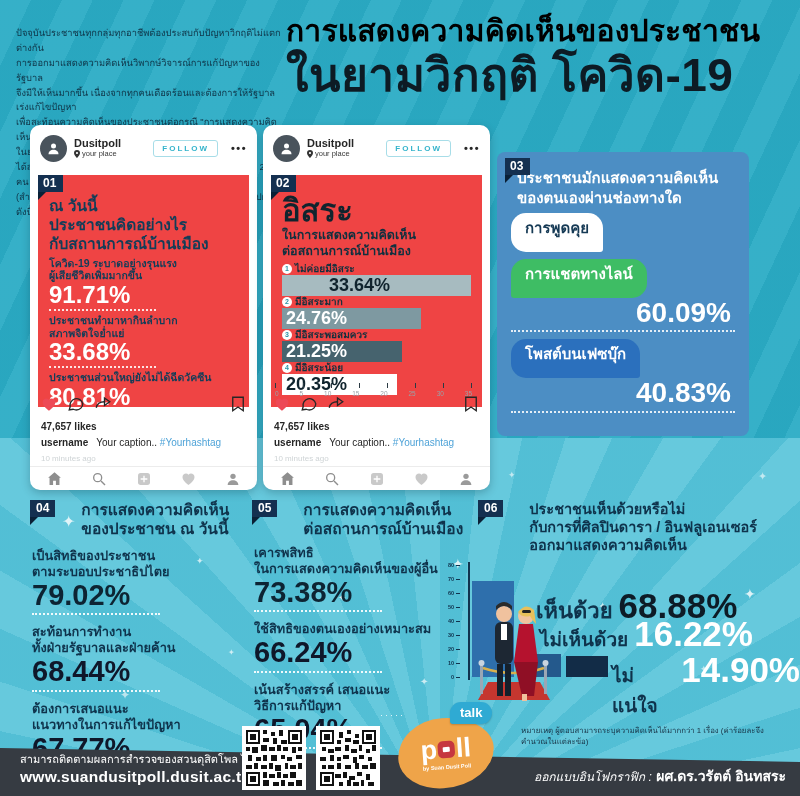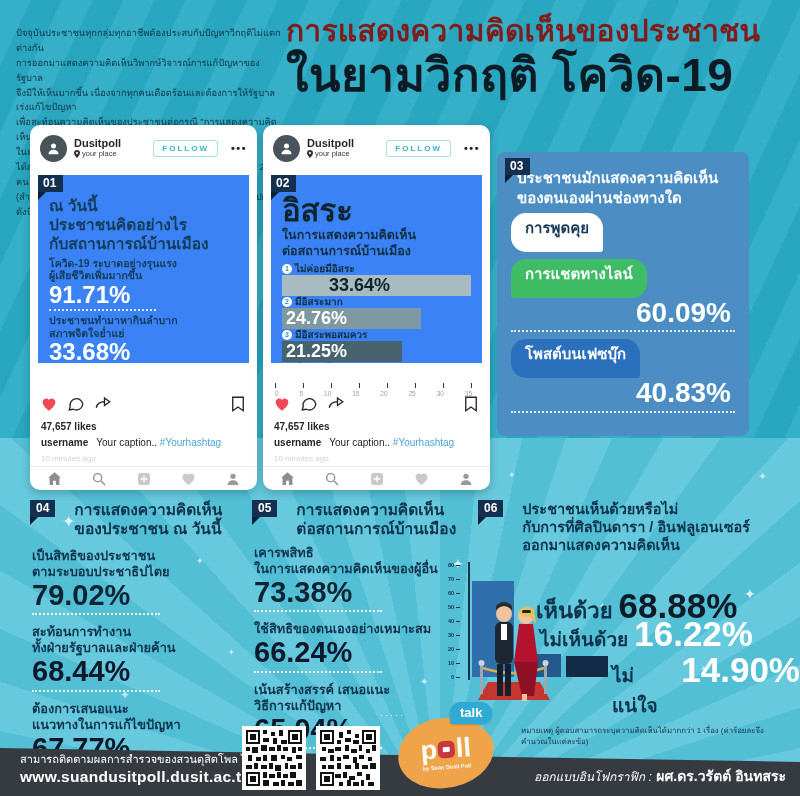--- a/index.html
+++ b/index.html
@@ -7,34 +7,34 @@
   .stage{position:relative;width:800px;height:796px;background:#2BACC5;overflow:hidden;}
   .topstripes{position:absolute;left:0;top:0;width:800px;height:445px;
     background:repeating-linear-gradient(115deg,rgba(255,255,255,.05) 0 28px,rgba(0,40,60,.04) 28px 56px);}
   .lower{position:absolute;left:0;top:438px;width:800px;height:358px;background:#55C3D9;}
   .rays{position:absolute;inset:0;background:repeating-conic-gradient(from -90deg at 55% 108%,rgba(255,255,255,.10) 0deg 6deg,rgba(0,60,90,.03) 6deg 12deg);}
   .sparkle{position:absolute;color:#fff;pointer-events:none;}
 
   
   .intro{position:absolute;left:16px;top:26px;width:268px;font-size:9.3px;line-height:1.6;color:#0f3447;font-weight:500;white-space:pre-line;}
   .title{position:absolute;left:286px;top:12px;width:506px;}
-  .title .l1{font-size:30px;font-weight:800;color:#7f1d1d;line-height:1.25;letter-spacing:.2px;}
+  .title .l1{font-size:30px;font-weight:800;color:#000000;line-height:1.25;letter-spacing:.2px;}
   .title .l2{font-size:46px;font-weight:800;color:#0d1b24;line-height:1.1;letter-spacing:.5px;}
 
   
   .igcard{position:absolute;top:125px;width:227px;height:365px;background:#fff;border-radius:10px;box-shadow:0 3px 8px rgba(0,30,45,.25);}
   .c1{left:30px;} .c2{left:263px;}
   .ighead{height:46px;display:flex;align-items:center;padding:0 10px;gap:7px;}
   .avatar{width:27px;height:27px;border-radius:50%;background:#49535c;flex:0 0 auto;display:flex;align-items:center;justify-content:center;}
   .igid{line-height:1.15;}
   .igname{font-size:11px;font-weight:700;color:#262626;}
   .igplace{font-size:7.5px;color:#3a3a3a;display:flex;align-items:center;gap:2px;}
   .followbtn{margin-left:auto;border:1.5px solid #a7dde8;color:#35b4cc;font-size:8px;font-weight:700;letter-spacing:2px;padding:3px 8px;border-radius:3px;background:#fff;}
   .dots{color:#262626;font-size:11px;font-weight:700;letter-spacing:1.5px;margin-left:6px;}
-  .igbox{position:absolute;left:8px;top:50px;width:211px;height:188px;background:#3b82f6;padding:6px 9px 0 9px;overflow:hidden;}
+  .igbox{position:absolute;left:8px;top:50px;width:211px;height:232px;background:#ef4444;padding:6px 9px 0 9px;overflow:hidden;}
   .nbadge{position:absolute;left:0;top:0;background:#143050;color:#fff;font-weight:800;font-size:12px;padding:1px 7px 2px 5px;z-index:3;}
   .nbadge::after{content:'';position:absolute;top:100%;left:0;border:4px solid transparent;border-top-color:#0a2036;border-left-color:#0a2036;}
   .c1title{margin:16px 0 3px 2px;font-size:15.5px;font-weight:800;color:#123d58;line-height:1.22;white-space:pre-line;}
   .stat1{margin-left:2px;}
   .stat1 .lab{font-size:10.5px;font-weight:700;color:#123d58;line-height:1.2;white-space:pre-line;}
   .stat1 .val{display:inline-block;font-size:24px;font-weight:800;color:#ffffff;line-height:1.05;border-bottom:2px dotted rgba(255,255,255,.85);padding:0 26px 2px 0;}
 
   .c2big{margin:14px 0 0 2px;font-size:31px;font-weight:800;color:#10242e;line-height:1;}
   .c2sub{margin:2px 0 4px 2px;font-size:12.5px;font-weight:800;color:#10303f;line-height:1.25;white-space:pre-line;}
   .c2item{margin-left:2px;}
@@ -67,21 +67,21 @@
   .bubble.white{background:#fff;color:#163a55;border-bottom-right-radius:3px;}
   .bubble.green{background:#3EBD64;color:#fff;border-bottom-left-radius:3px;}
   .bubble.blue{background:#2B70BD;color:#fff;border-bottom-right-radius:3px;}
   .p3val{text-align:right;font-size:28px;font-weight:800;color:#fff;line-height:1.05;border-bottom:2px dotted rgba(255,255,255,.85);padding:0 4px 3px 0;margin-top:0px;}
 
   
   .sec{position:absolute;}
   .s4{left:30px;top:500px;width:218px;}
   .s5{left:252px;top:500px;width:226px;}
   .s6{left:478px;top:500px;width:320px;}
-  .sechead{display:flex;gap:19px;align-items:flex-start;}
+  .sechead{display:flex;gap:26px;align-items:flex-start;}
   .sbadge{position:relative;background:#143050;color:#fff;font-weight:800;font-size:12px;padding:1px 6px 2px;flex:0 0 auto;}
   .sbadge::after{content:'';position:absolute;top:100%;left:0;border:4px solid transparent;border-top-color:#0a2036;border-left-color:#0a2036;}
   .sectitle{font-size:15.5px;font-weight:800;color:#0f334c;line-height:1.25;white-space:pre-line;}
   .subtitle{font-size:10px;font-weight:700;color:#0f334c;margin:1px 0 0 30px;}
   .sitem{margin:9px 0 0 2px;}
   .sitem .lab{font-size:12.8px;font-weight:700;color:#0f334c;line-height:1.25;white-space:pre-line;}
   .sitem .val{display:inline-block;font-size:29px;font-weight:800;line-height:1.05;border-bottom:2px dotted rgba(255,255,255,.9);padding:0 30px 3px 0;}
   .vdark{color:#0d2433;} .vwhite{color:#0f172a;}
   .s6 .sectitle{font-size:14.5px;}
 

